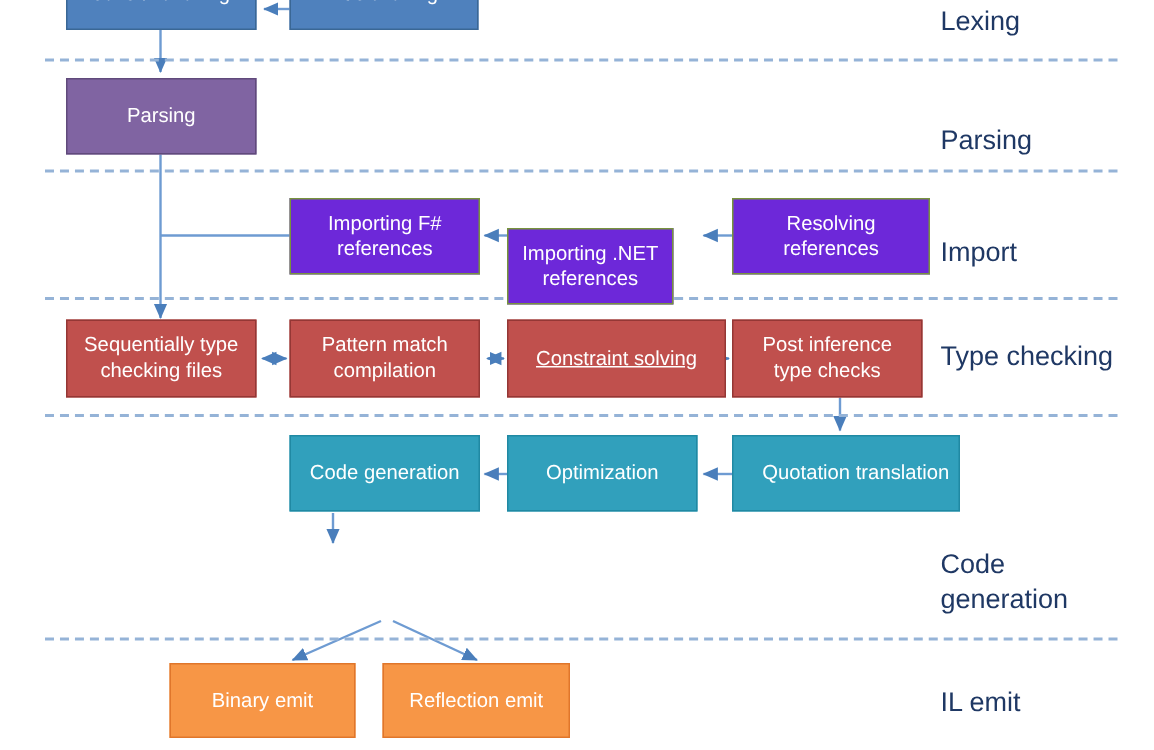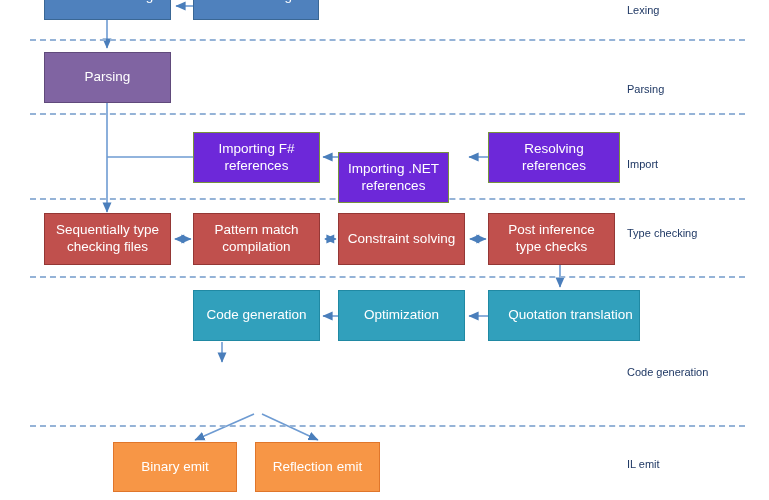--- a/index.html
+++ b/index.html
@@ -50,21 +50,21 @@
   .node.blue    { background: #4F81BD; border-color: #3A6795; }
   .node.purple  { background: #8064A2; border-color: #604A7B; }
   .node.green   { background: #6d28d9; border-color: #77933C; }
   .node.red     { background: #C0504D; border-color: #943735; }
   .node.teal    { background: #31A0BC; border-color: #2089A3; }
   .node.orange  { background: #F79646; border-color: #E0762B; }
 
   .stage-label {
     position: absolute;
     color: #1F3864;
-    font-size: 11px;
+    font-size: 18px;
     line-height: 1.3;
     white-space: pre-line;
   }
 </style>
 </head>
 <body>
 
 <div id="stage">
 
   <svg class="wires" viewBox="0 0 769 500" width="769" height="500">
@@ -131,21 +131,21 @@
   <div class="node green" style="left:488px; top:132px; width:132px; height:51px;">
     <span>Resolving references</span>
   </div>
 
   <div class="node red" style="left:44px; top:213px; width:127px; height:52px;">
     <span>Sequentially type checking files</span>
   </div>
   <div class="node red" style="left:193px; top:213px; width:127px; height:52px;">
     <span>Pattern match compilation</span>
   </div>
-  <div class="node red" style="left:338px; top:213px; width:127px; height:52px;">
+  <div class="node red" style="left:338px; top:213px; width:146px; height:52px;text-decoration:underline;">
     <span>Constraint solving</span>
   </div>
   <div class="node red" style="left:488px; top:213px; width:127px; height:52px;">
     <span>Post inference type checks</span>
   </div>
 
   <div class="node teal" style="left:193px; top:290px; width:127px; height:51px;">
     <span>Code generation</span>
   </div>
   <div class="node teal" style="left:338px; top:290px; width:127px; height:51px;">

